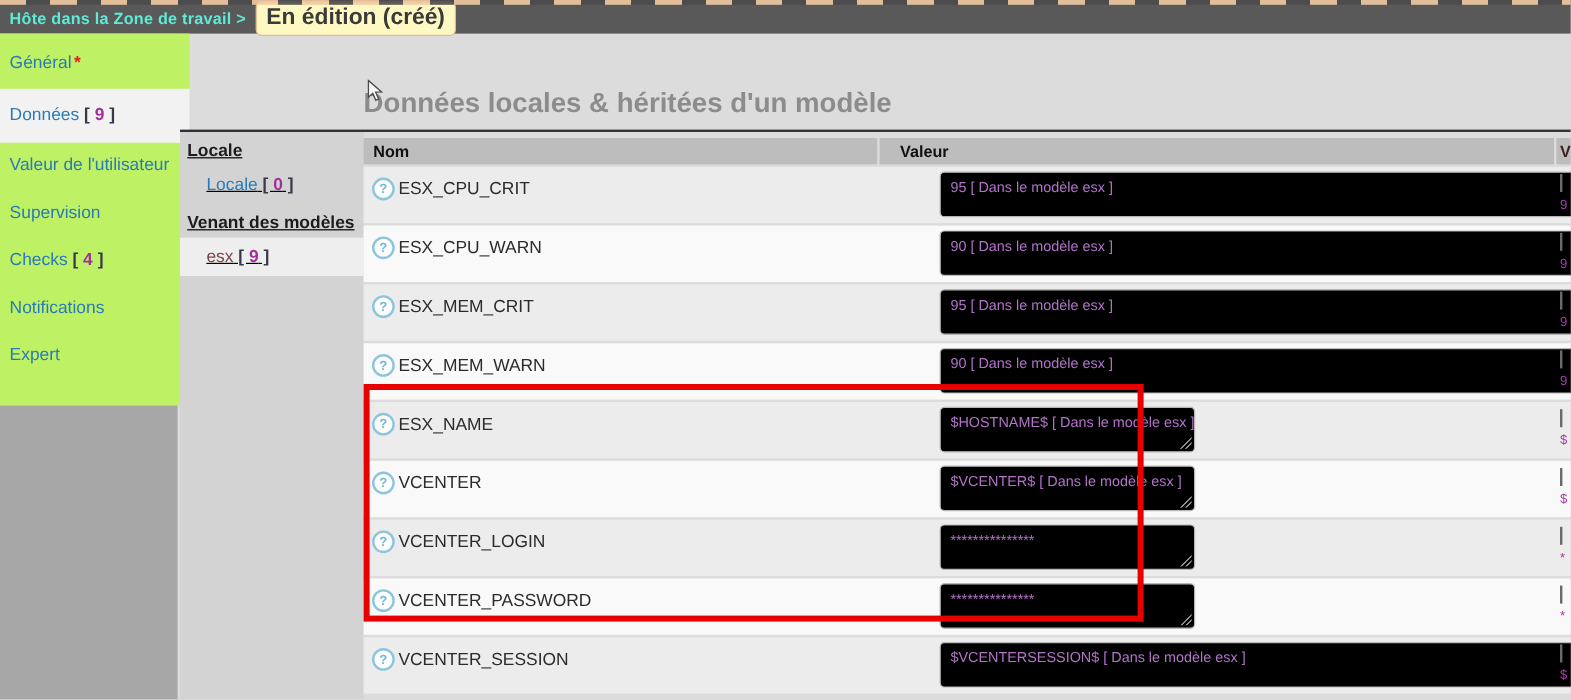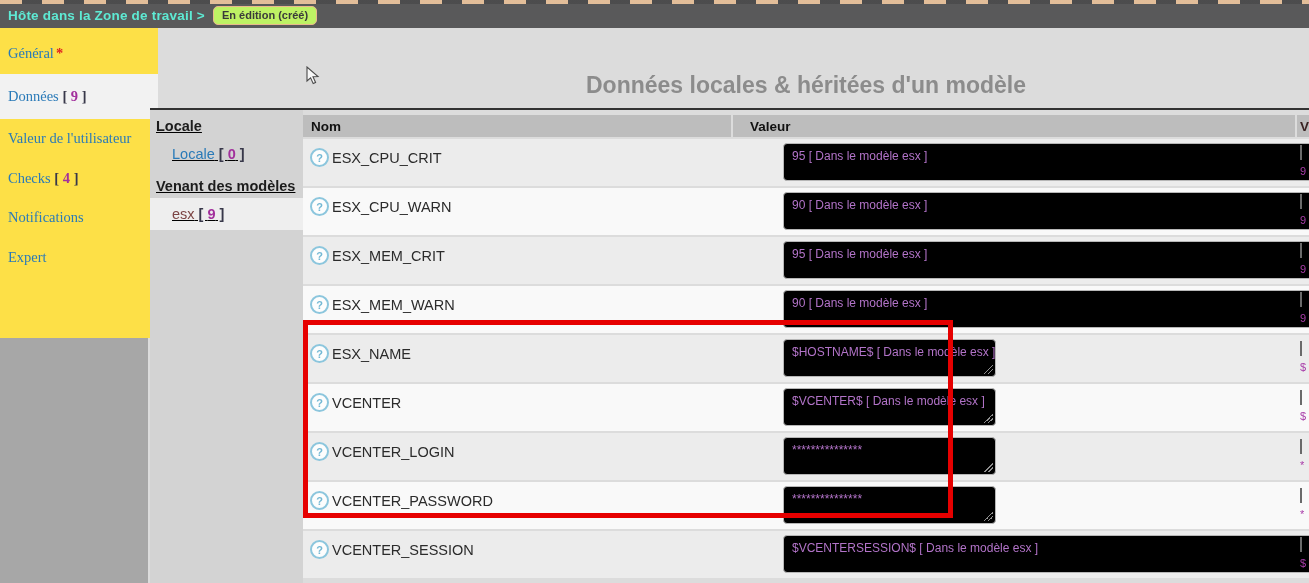--- a/index.html
+++ b/index.html
@@ -6,43 +6,43 @@
   html,body { width:1309px; height:583px; overflow:hidden;
     font-family:"Liberation Sans", sans-serif; background:#dcdcdc; }
   .stage { position:absolute; top:0; left:0; width:1309px; height:583px; overflow:hidden; }
 
   
   .topbar { position:absolute; top:0; left:0; width:1309px; height:28px;
     background:#59595a; display:flex; align-items:center; padding:2px 8px 0 8px; }
   .topbar::before { content:""; position:absolute; top:0; left:0; width:100%; height:4px;
     background:repeating-linear-gradient(90deg,#f2c9a0 0 22px, #4b4b4c 22px 42px); opacity:.9; }
   .breadcrumb { color:#5eead4; font-size:13.5px; font-weight:700; letter-spacing:.2px; }
-  .badge { margin-left:8px; background:#bef264; color:#3a3a3a; font-size:11px; font-weight:700;
+  .badge { margin-left:8px; background:#fef9c3; color:#3a3a3a; font-size:19px; font-weight:700;
     padding:2px 8px 3px 8px; border-radius:5px; border:1px solid #e9b98c; }
 
   
   .left-gutter { position:absolute; top:28px; left:0; width:148px; height:555px; background:#a7a7a7; }
-  .sidebar { position:absolute; top:28px; left:0; width:158px; height:310px; background:#fde047;
-    padding-top:6px;font-family:Liberation Serif, serif; }
+  .sidebar { position:absolute; top:28px; left:0; width:158px; height:310px; background:#bef264;
+    padding-top:6px; }
   .side-item { padding:10px 8px; font-size:14.5px; color:#2a7ab8; cursor:pointer; line-height:1.35; }
   .side-item.selected { background:#f2f2f2; padding-top:13px; padding-bottom:13px; }
   .req { color:#e02020; font-weight:700; margin-left:2px; }
   .cnt-br { color:#38384a; font-weight:700; }
   .cnt-n { color:#a2309c; font-weight:700; }
 
   
   .divider { position:absolute; top:108px; left:150px; width:1159px; height:2px; background:#333; }
   .panel2 { position:absolute; top:110px; left:150px; width:153px; height:473px; background:#d3d3d3;text-decoration:underline; }
   .p2-header { font-size:14.5px; font-weight:700; color:#1c1c1c; padding:8px 6px 4px 6px; }
   .p2-item { font-size:14.5px; color:#2a7ab8; padding:8px 6px 8px 22px; cursor:pointer; }
   .p2-item.selected { background:#eeeeee; color:#7c4444; }
 
   
   .main { position:absolute; top:28px; left:303px; width:1006px; height:555px; }
-  .page-title { position:absolute; top:44px; left:0; width:1006px; text-align:center;
+  .page-title { position:absolute; top:44px; left:0; width:1006px; 
     font-size:23px; font-weight:700; color:#8c8c8c; }
   .thead { position:absolute; top:87px; left:0; width:1006px; height:22px; display:flex; }
   .th { background:#bdbdbd; color:#111; font-size:13.5px; font-weight:700;
     display:flex; align-items:center; }
   .th.nom { width:428px; padding-left:8px; }
   .th.val { width:562px; margin-left:2px; padding-left:17px; }
   .th.edge { width:12px; margin-left:2px; padding-left:3px; color:#3a2222; overflow:hidden; }
 
   .rows { position:absolute; top:111px; left:0; width:1006px; }
   .row { position:relative; width:1006px; height:47px; margin-bottom:2px; }
@@ -77,20 +77,21 @@
   <div class="topbar">
     <span class="breadcrumb">Hôte dans la Zone de travail &gt;</span>
     <span class="badge">En édition (créé)</span>
   </div>
 
   <div class="left-gutter"></div>
   <nav class="sidebar" id="sidebar">
       <div class="side-item"><span>Général</span><span class="req">*</span></div>
       <div class="side-item selected"><span>Données</span><span class="cnt-br"> [ </span><span class="cnt-n">9</span><span class="cnt-br"> ]</span></div>
       <div class="side-item"><span>Valeur de l'utilisateur</span></div>
+      <div class="side-item"><span>Supervision</span></div>
       <div class="side-item"><span>Checks</span><span class="cnt-br"> [ </span><span class="cnt-n">4</span><span class="cnt-br"> ]</span></div>
       <div class="side-item"><span>Notifications</span></div>
       <div class="side-item"><span>Expert</span></div>
     </nav>
 
   <div class="divider"></div>
   <div class="panel2" id="panel2">
       <div class="p2-header">Locale</div>
       <div class="p2-item"><span>Locale</span><span class="cnt-br"> [ </span><span class="cnt-n">0</span><span class="cnt-br"> ]</span></div>
       <div class="p2-header">Venant des modèles</div>

